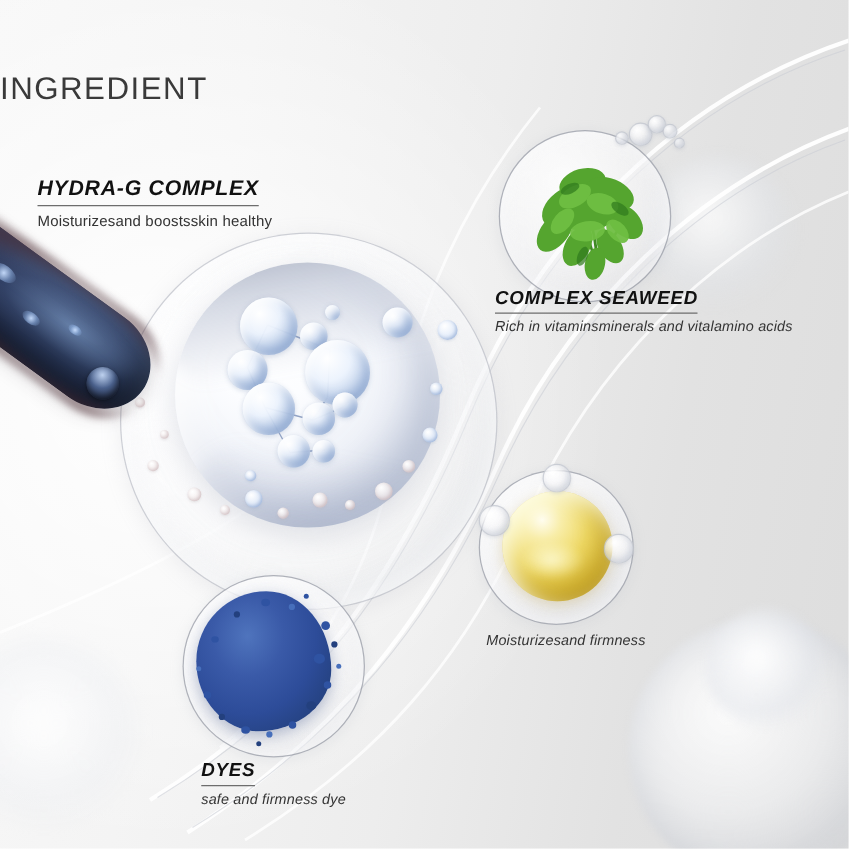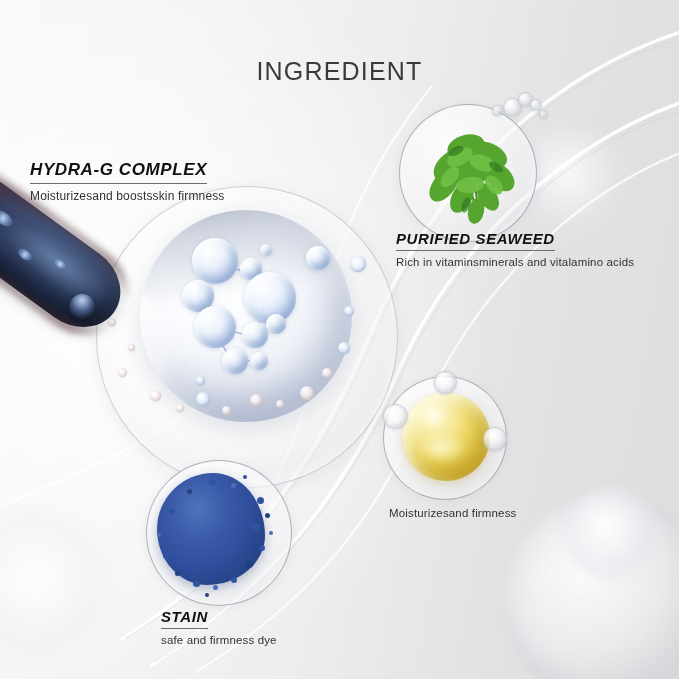--- a/index.html
+++ b/index.html
@@ -234,21 +234,20 @@
     text-align: center;
     font-size: 35px;
     font-weight: 700;
     letter-spacing: 2.2px;
     color: #141414;
     white-space: nowrap;
   }
   .subtitle {
     position: absolute;
     left: 0; right: 0; top: 57px;
-    text-align: center;
     font-size: 25px;
     font-weight: 300;
     letter-spacing: 1.2px;
     color: #3a3a3a;
   }
   .label-block { position: absolute; }
   .label-head {
     font-size: 17px;
     font-weight: 700;
     font-style: italic;
@@ -261,23 +260,23 @@
   }
   .label-head.sm { font-size: 15px; }
   .label-desc {
     margin-top: 5px;
     font-size: 12px;
     font-weight: 400;
     color: #333333;
     letter-spacing: 0.15px;
     white-space: nowrap;
   }
-  .label-desc.sm { font-size: 11.5px; }
-
-  .lb-hydra    { left: 30px;  top: 141px; margin-top: 19px; }
+  .label-desc.sm { font-size: 11.5px; font-style: italic; }
+
+  .lb-hydra    { left: 30px;  top: 141px; }
   .lb-seaweed  { left: 396px; top: 230px; }
   .lb-squalane { left: 389px; top: 502px; }
   .lb-dyes     { left: 161px; top: 608px; }
 </style>
 </head>
 <body>
 
 <div id="poster">
 
   <div class="ghost ghost-br"></div>
@@ -418,30 +417,30 @@
     <div class="grain" style="left:62px;  top:18px;  width:7px; height:6px;"></div>
     <div class="grain lt" style="left:84px;  top:22px;  width:5px; height:5px;"></div>
     <div class="grain" style="left:96px;  top:14px;  width:4px; height:4px;"></div>
     <div class="grain dk" style="left:58px;  top:132px; width:4px; height:4px;"></div>
   </div>
 
   <div class="subtitle">INGREDIENT</div>
 
   <div class="label-block lb-hydra">
     <div class="label-head">HYDRA-G COMPLEX</div>
-    <div class="label-desc">Moisturizesand boostsskin firmness</div>
+    <div class="label-desc">Moisturizesand boostsskin healthy</div>
   </div>
 
   <div class="label-block lb-seaweed">
-    <div class="label-head sm">PURIFIED SEAWEED</div>
+    <div class="label-head sm">COMPLEX SEAWEED</div>
     <div class="label-desc sm">Rich in vitaminsminerals and vitalamino acids</div>
   </div>
 
   <div class="label-block lb-squalane">
     <div class="label-desc sm">Moisturizesand firmness</div>
   </div>
 
   <div class="label-block lb-dyes">
-    <div class="label-head sm">STAIN</div>
+    <div class="label-head sm">DYES</div>
     <div class="label-desc sm">safe and firmness dye</div>
   </div>
 
 </div>
 
 </body></html>

